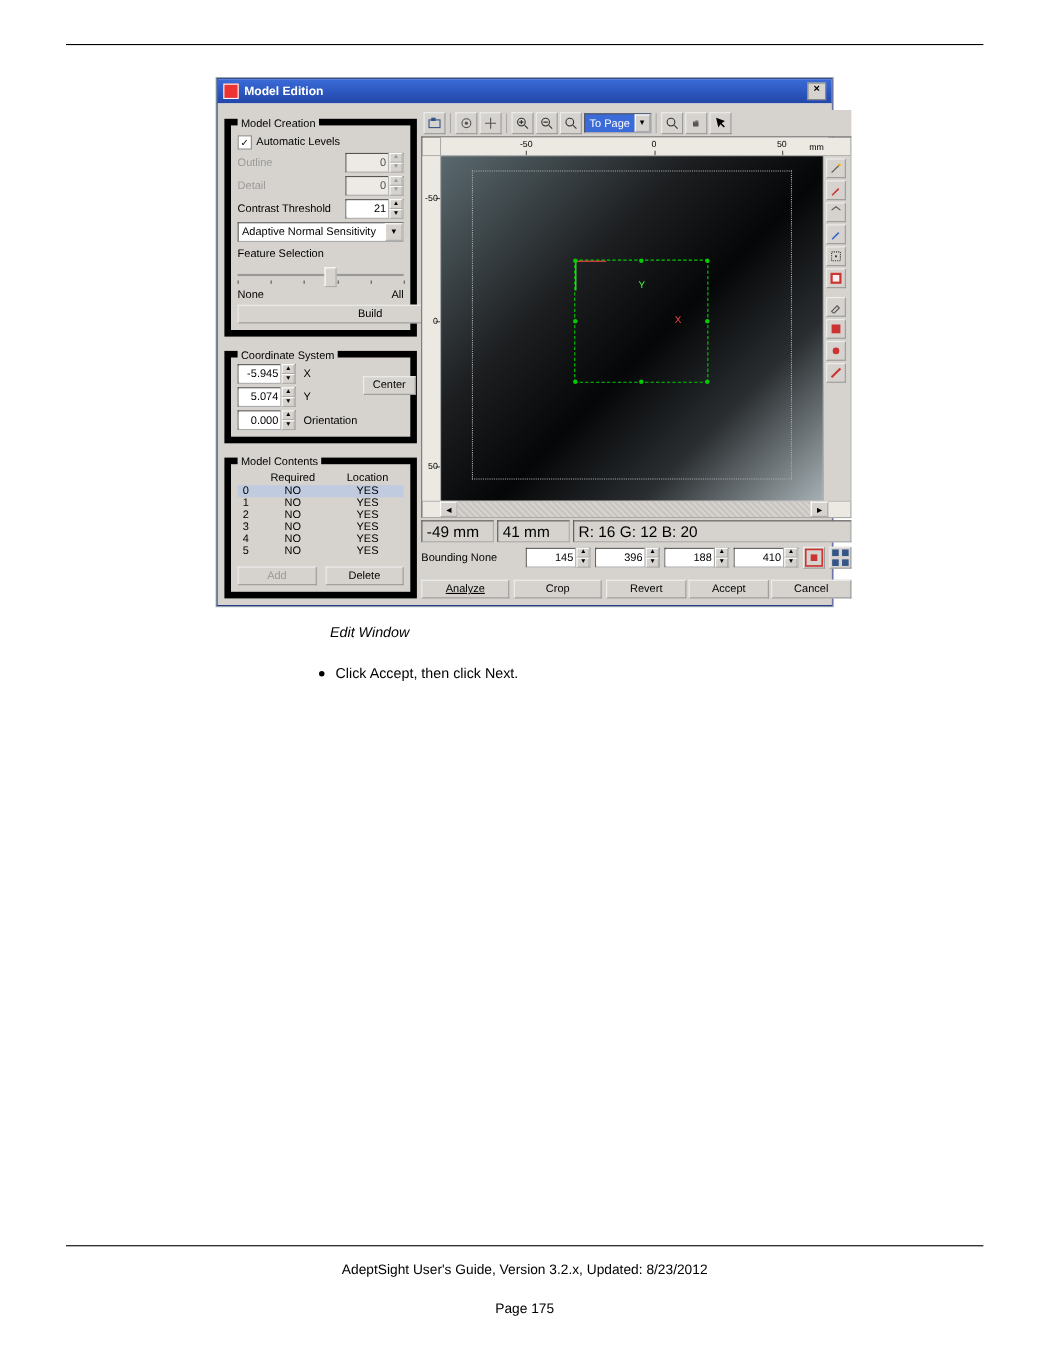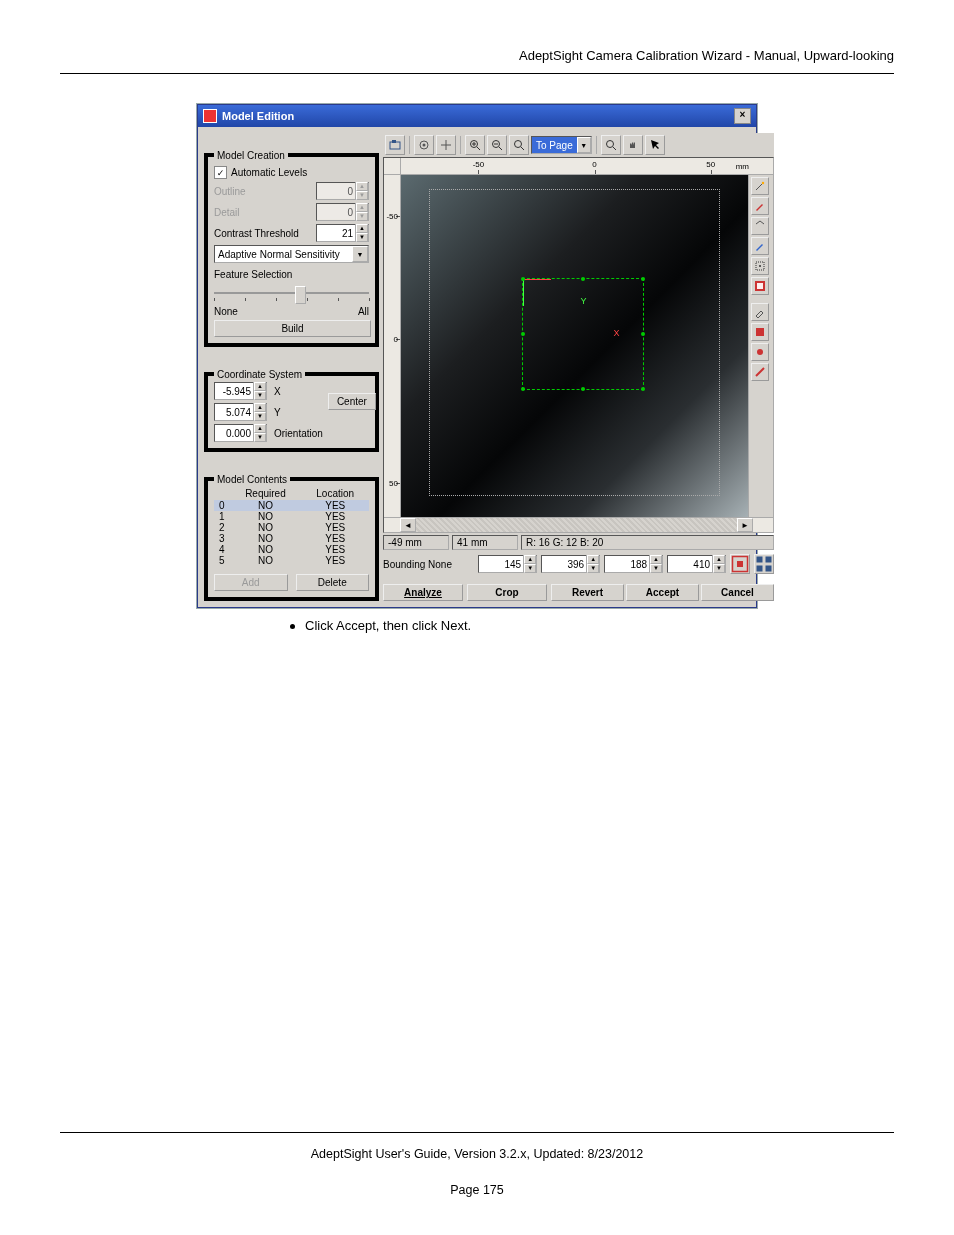--- a/index.html
+++ b/index.html
@@ -9,38 +9,38 @@
   .screenshot{width:560px;margin:20px auto 10px auto;}
   
   .win{border:1px solid #2a3a8a;box-shadow:0 0 0 1px #9aa;}
   .titlebar{background:linear-gradient(#3a6bd8,#2146a8);color:#fff;font-size:11px;font-weight:bold;padding:3px 5px;display:flex;align-items:center;justify-content:space-between;}
   .titlebar .left{display:flex;align-items:center;gap:5px;text-align:center;}
   .titlebar .sysicon{width:12px;height:12px;background:#e33;border:1px solid #fff;}
   .closebox{width:15px;height:14px;background:#d6d3ce;border:1px solid #888;color:#000;font-size:10px;line-height:12px;text-align:center;font-family:sans-serif;}
   .client{background:#d6d3ce;padding:6px;display:flex;gap:4px;}
   .leftcol{width:175px;display:flex;flex-direction:column;gap:5px;}
   .rightcol{flex:1;display:flex;flex-direction:column;}
-  .group{border:4px solid #000000;padding:6px;position:relative;margin-top:20px;}
+  .group{border:6px solid #000000;padding:6px;position:relative;margin-top:8px;}
   .group-title{position:absolute;top:-7px;left:6px;background:#d6d3ce;font-size:10px;padding:0 3px;}
   .row{display:flex;align-items:center;gap:4px;font-size:10px;margin:3px 0;}
   .chk{width:11px;height:11px;border:1px solid #888;background:#fff;display:inline-flex;align-items:center;justify-content:center;font-size:9px;}
   .disabled{color:#9a9a9a;}
   .spin{display:flex;align-items:center;border:1px inset #aaa;background:#fff;height:16px;}
   .spin input{border:none;width:34px;font-size:10px;text-align:right;padding:0 2px;height:14px;outline:none;}
   .spin.disabled{background:#ece9e3;}
   .spin .ud{display:flex;flex-direction:column;font-size:6px;line-height:7px;background:#d6d3ce;border-left:1px solid #aaa;}
   .spin .ud div{padding:0 2px;border:1px outset #fff;}
   .select{border:1px inset #aaa;background:#fff;height:16px;display:flex;align-items:center;justify-content:space-between;font-size:10px;padding-left:3px;}
   .select .dd{width:14px;height:14px;background:#d6d3ce;border:1px outset #fff;display:flex;align-items:center;justify-content:center;font-size:7px;}
   .slider{height:20px;position:relative;margin:2px 0;}
   .slider .track{position:absolute;top:9px;left:0;right:0;height:2px;background:#999;}
   .slider .thumb{position:absolute;top:3px;left:52%;width:9px;height:16px;background:#d6d3ce;border:1px outset #fff;}
   .slider .tick{position:absolute;top:15px;width:1px;height:3px;background:#555;}
   .btn{background:#d6d3ce;border:1px outset #eee;font-size:10px;padding:2px 0;text-align:center;cursor:default;}
-  .btn.wide{width:100%;}
+  .btn.wide{width:100%;padding-left:44px;}
   .btn.sm{padding:2px 8px;}
   .coordgrid{display:grid;grid-template-columns:auto auto auto;gap:3px 5px;align-items:center;font-size:10px;}
   .coordgrid .lab{padding-left:2px;}
   .contents-table{width:100%;font-size:10px;border-collapse:collapse;}
   .contents-table th{font-weight:normal;text-align:center;padding:1px 2px;}
   .contents-table td{text-align:center;padding:0 2px;}
   .contents-table tr.sel td{background:#c0cbe0;}
   .btnrow{display:flex;gap:8px;margin-top:8px;justify-content:space-between;}
   .btnrow .btn{flex:1;}
   
@@ -66,45 +66,44 @@
   .target .ax-y{width:1px;height:26px;background:#4f4;left:50%;top:calc(50% - 26px);}
   .target .lblx{position:absolute;left:calc(50% + 30px);top:calc(50% - 6px);color:#f44;font-size:9px;}
   .target .lbly{position:absolute;left:calc(50% - 3px);top:calc(50% - 38px);color:#4f4;font-size:9px;}
   .target .dot{position:absolute;width:4px;height:4px;background:#0c0;border-radius:50%;}
   .sidebar{width:20px;background:#d6d3ce;display:flex;flex-direction:column;gap:2px;padding:2px;border-left:1px solid #aaa;}
   .sb{width:16px;height:16px;border:1px outset #eee;background:#d6d3ce;display:flex;align-items:center;justify-content:center;}
   .sb svg{width:12px;height:12px;}
   .scrollbar-h{height:14px;background:#ece9e3;border-top:1px solid #aaa;display:flex;}
   .scrollbar-h .arrow{width:14px;height:12px;background:#d6d3ce;border:1px outset #fff;font-size:8px;display:flex;align-items:center;justify-content:center;}
   .scrollbar-h .track{flex:1;background:repeating-linear-gradient(45deg,#d6d3ce,#d6d3ce 2px,#c8c5c0 2px,#c8c5c0 4px);}
-  .status{display:flex;gap:3px;font-size:10px;margin:2px 0;}
+  .status{display:flex;gap:3px;font-size:14px;margin:2px 0;}
   .status .cell{border:1px inset #aaa;padding:1px 4px;background:#d6d3ce;}
   .bbar{display:flex;align-items:center;gap:4px;font-size:10px;margin:2px 0;}
   .bbar .lab{padding-right:4px;}
   .bbar .spin{background:#fff;}
   .bbar .spin input{width:40px;}
   .bbar .icon{width:18px;height:18px;border:1px outset #eee;background:#d6d3ce;display:flex;align-items:center;justify-content:center;}
   .msgbox{border:1px inset #aaa;background:#fff;height:72px;margin-top:2px;}
   .msghead{font-size:10px;padding:2px 4px;display:flex;}
   .msghead .col1{width:28px;}
-  .actionrow{display:flex;gap:2px;margin-top:8px;font-weight:bold;}
+  .actionrow{display:flex;gap:2px;margin-top:8px;}
   .actionrow .spacer{flex:1;}
   .caption{font-family:Verdana,Geneva,sans-serif;font-style:italic;font-size:13px;margin:16px 0 22px 240px;}
   .bodytext{display:flex;gap:10px;margin-left:230px;font-family:Verdana,Geneva,sans-serif;font-size:13px;align-items:flex-start;}
   .bodytext .bullet{width:5px;height:5px;background:#000;border-radius:50%;margin-top:6px;flex:none;}
   .footer{position:absolute;bottom:38px;left:60px;right:60px;}
   .footer .rule{margin-bottom:14px;}
   .footer .line{font-family:Verdana,Geneva,sans-serif;font-size:12.5px;text-align:center;}
   .footer .pnum{margin-top:22px;}
 </style>
 </head>
 <body>
 
 <div class="page">
-  <div class="header-title">AdeptSight Camera Calibration Wizard - Manual, Upward-looking</div>
   <hr class="rule">
 
   <div class="screenshot">
     <div class="win">
 
       <div class="titlebar">
         <div class="left">
           <div class="sysicon"></div>
           <span>Model Edition</span>
         </div>
@@ -494,20 +493,21 @@
             <div class="spacer"></div>
             <div class="btn sm" style="width:55px">Revert</div>
             <div class="btn sm" style="width:55px">Accept</div>
             <div class="btn sm" style="width:55px">Cancel</div>
           </div>
         </div>
       </div>
     </div>
   </div>
 
+  <div class="caption">Edit Window</div>
 
   <div class="bodytext">
     <div class="bullet"></div>
     <div>Click Accept, then click Next.</div>
   </div>
 
   <div class="footer">
     <hr class="rule">
     <div class="line">AdeptSight User's Guide,  Version 3.2.x, Updated: 8/23/2012</div>
     <div class="line pnum">Page 175</div>

